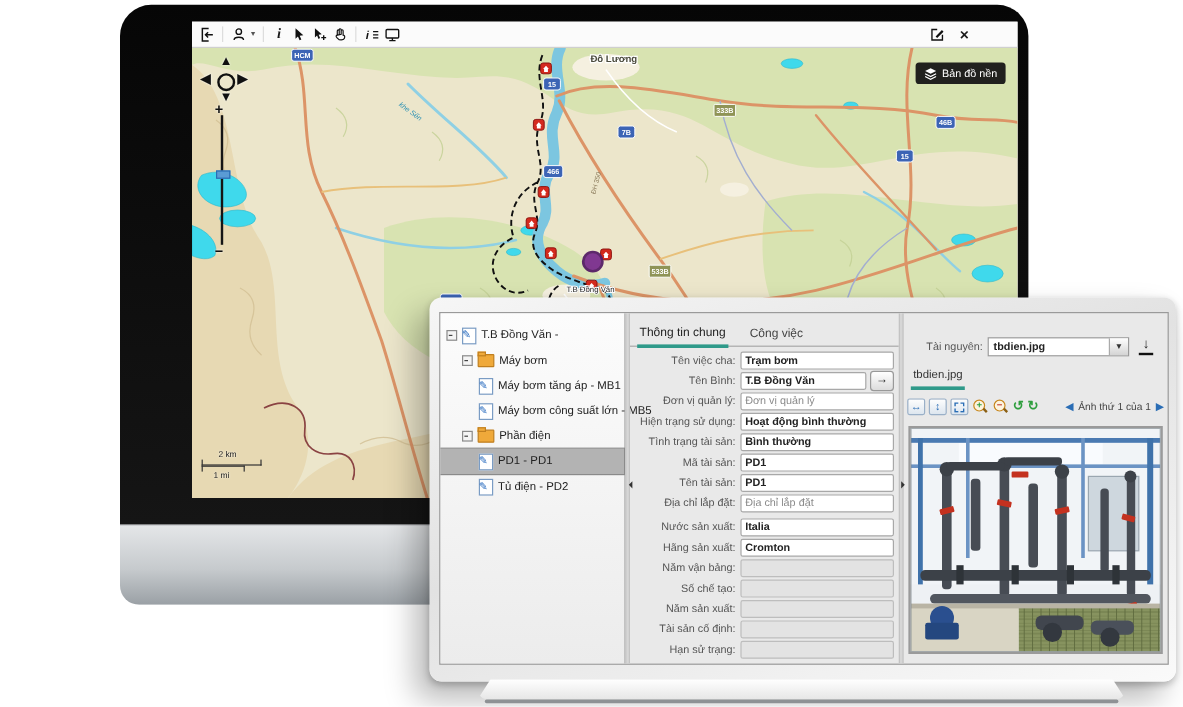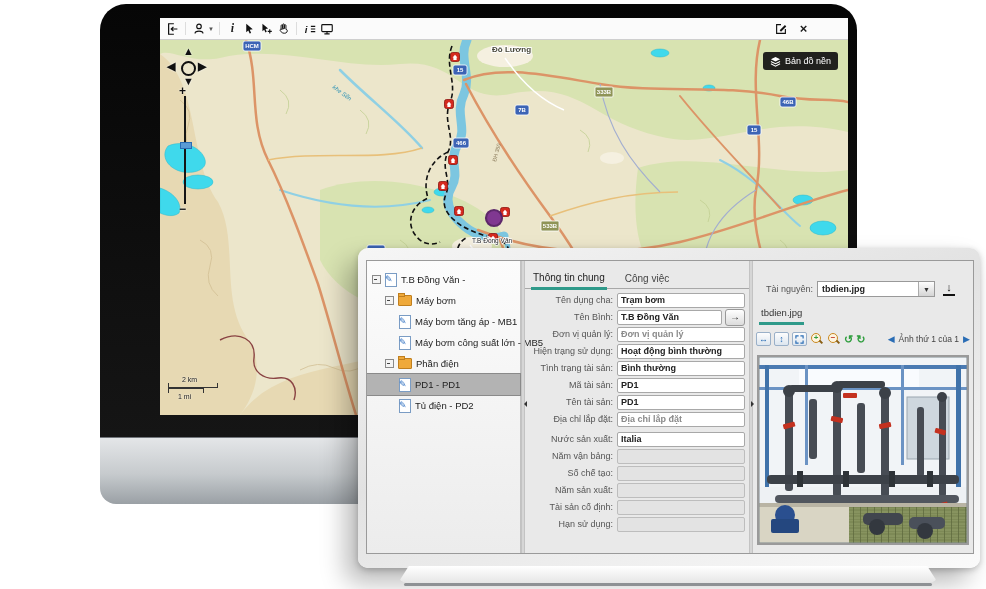--- a/index.html
+++ b/index.html
@@ -67,33 +67,33 @@
   .form-col{left:158px;top:0;width:224px;height:292px}
   .tabs{position:absolute;left:0;top:6px;width:224px;height:22px;border-bottom:1px solid #a8a8a8;
         display:flex;gap:16px;padding-left:6px;box-sizing:border-box;font-size:10px;color:#444;align-items:flex-end}
   .tab{padding:0 2px 4px}
   .tab.active{color:#1d1d1d;border-bottom:3px solid #2f9a8a;margin-bottom:-2px}
   .form-body{position:absolute;left:2px;top:32px;width:218px}
   .frow{display:flex;align-items:center;height:14px;margin-bottom:3px}
   .flabel{width:86px;text-align:right;padding-right:4px;font-size:9px;color:#555;flex:none;white-space:nowrap;overflow:hidden}
   .fi{flex:1;min-width:0;height:13px;font-size:9px;font-weight:bold;color:#222;background:#fff;
       border:1px solid #a8a8a8;border-radius:2px;padding:0 3px;font-family:"Liberation Sans",sans-serif}
-  .frow.ph .fi{font-weight:bold;color:#8a8a8a}
+  .frow.ph .fi{font-weight:normal;color:#8a8a8a}
   .frow.dis .fi{background:#e3e3e3;border-color:#bdbdbd}
   .goto-btn{width:18px;height:15px;margin-left:3px;border:1px solid #999;border-radius:3px;flex:none;
             background:linear-gradient(#fff,#dcdcdc);font-size:10px;line-height:14px;text-align:center;color:#222}
 
   .split{top:0;width:4px;height:292px;background:#d6d6d6;border-left:1px solid #c3c3c3;border-right:1px solid #c3c3c3;box-sizing:border-box}
   .split .arr{position:absolute;top:140px;left:-1px;width:0;height:0;border:3px solid transparent}
   .split.s1 .arr{border-right-color:#333}
   .split.s2 .arr{border-left-color:#333;left:1px}
 
   
   .res-col{left:386px;top:0;width:220px;height:292px}
-  .res-row1{position:absolute;left:8px;top:20px;display:flex;align-items:center;width:220px}
+  .res-row1{position:absolute;left:14px;top:20px;display:flex;align-items:center;width:220px}
   .res-lbl{width:52px;text-align:right;padding-right:4px;font-size:9px;color:#555;flex:none}
   .res-select{width:118px;height:16px;background:#fff;border:1px solid #999;display:flex;align-items:center;
               font-size:9px;font-weight:bold;color:#222;padding-left:4px;justify-content:space-between;box-sizing:border-box}
   .dd-btn{width:15px;height:14px;background:linear-gradient(#fefefe,#d4d4d4);border-left:1px solid #aaa;
           display:flex;align-items:center;justify-content:center;font-size:7px;color:#333}
   .dl-btn{margin-left:7px;width:14px;height:14px;position:relative;font-size:11px;font-weight:bold;color:#111;
           text-align:center;line-height:11px}
   .dl-btn::after{content:"";position:absolute;left:1px;bottom:0;width:12px;height:2px;background:#111}
   .res-tab{position:absolute;left:6px;top:46px;font-size:9.5px;color:#333;padding:0 2px 4px;border-bottom:3px solid #2f9a8a}
   .res-tools{position:absolute;left:3px;top:70px;width:214px;height:16px;display:flex;align-items:center;gap:3px}
@@ -427,21 +427,21 @@
         <span class="arr"></span>
       </div>
 
     <div class="a form-col">
       <div class="tabs">
         <span class="tab active">Thông tin chung</span>
         <span class="tab">Công việc</span>
       </div>
       <div class="form-body">
         <div class="frow">
-          <span class="flabel">Tên dụng cha:</span>
+          <span class="flabel">Tên việc cha:</span>
           <input class="fi" readonly="" value="Trạm bơm" style="">
         </div>
         <div class="frow">
           <span class="flabel">Tên Bình:</span>
           <input class="fi" readonly="" value="T.B Đồng Văn" style="">
           <span class="goto-btn">→</span>
         </div>
         <div class="frow ph">
           <span class="flabel">Đơn vị quản lý:</span>
           <input class="fi" readonly="" value="Đơn vị quản lý" style="">
@@ -463,38 +463,42 @@
           <input class="fi" readonly="" value="PD1" style="">
         </div>
         <div class="frow ph" style="margin-bottom:6px">
           <span class="flabel">Địa chỉ lắp đặt:</span>
           <input class="fi" readonly="" value="Địa chỉ lắp đặt" style="">
         </div>
         <div class="frow">
           <span class="flabel">Nước sản xuất:</span>
           <input class="fi" readonly="" value="Italia" style="">
         </div>
+        <div class="frow">
+          <span class="flabel">Hãng sản xuất:</span>
+          <input class="fi" readonly="" value="Cromton" style="">
+        </div>
         <div class="frow dis">
           <span class="flabel">Năm vận bảng:</span>
           <input class="fi" readonly="" value="" style="">
         </div>
         <div class="frow dis">
           <span class="flabel">Số chế tạo:</span>
           <input class="fi" readonly="" value="" style="">
         </div>
         <div class="frow dis">
           <span class="flabel">Năm sản xuất:</span>
           <input class="fi" readonly="" value="" style="">
         </div>
         <div class="frow dis">
           <span class="flabel">Tài sản cố định:</span>
           <input class="fi" readonly="" value="" style="">
         </div>
         <div class="frow dis">
-          <span class="flabel">Hạn sử dụng:</span>
+          <span class="flabel">Hạn sử trạng:</span>
           <input class="fi" readonly="" value="" style="">
         </div>
       </div>
     </div>
 
     <div class="a split s2" style="left:382px">
         <span class="arr"></span>
       </div>
 
     <div class="a res-col">

